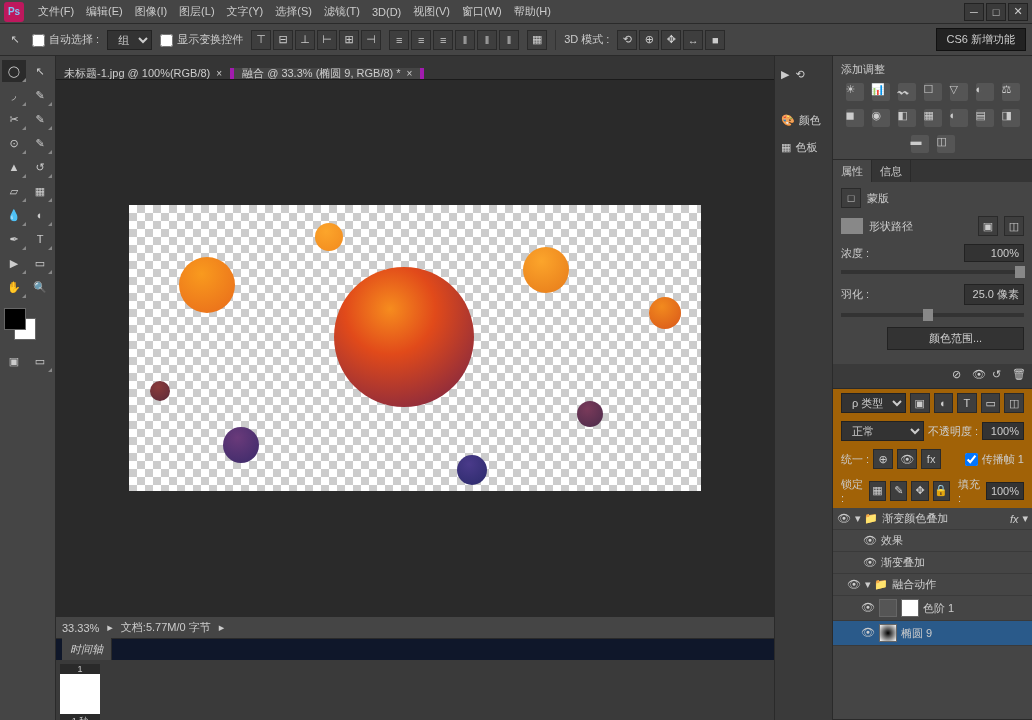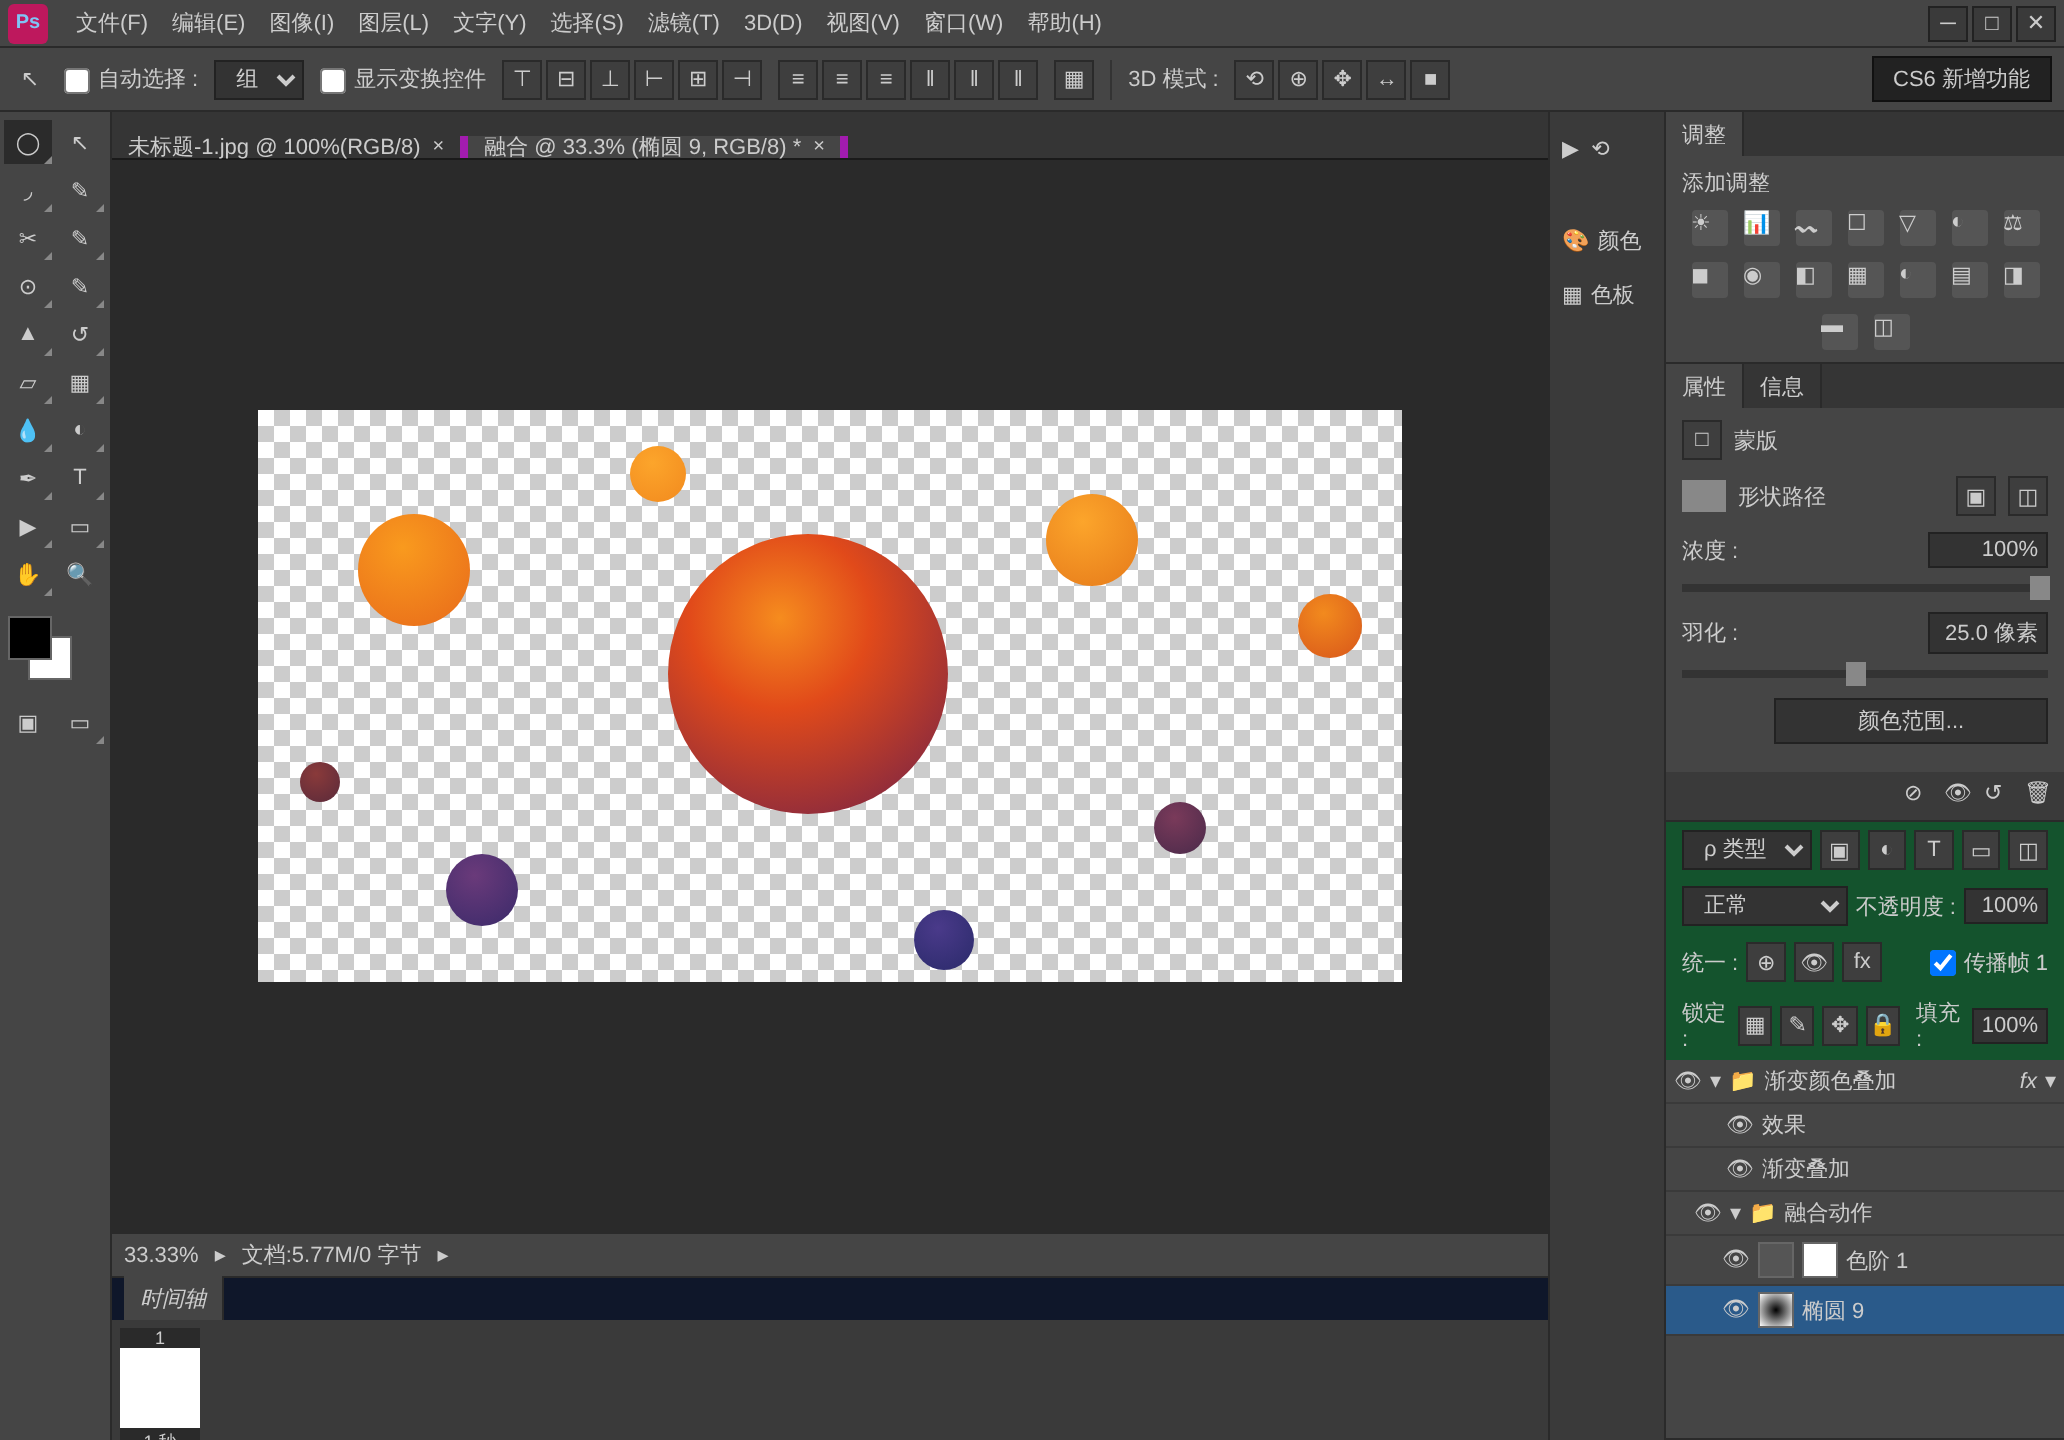--- a/index.html
+++ b/index.html
@@ -87,21 +87,21 @@
 .slider { flex: 1; height: 4px; background: #333; position: relative; }
 .slider-thumb { width: 10px; height: 12px; background: #888; position: absolute; top: -4px; }
 .prop-btn { background: #333; border: 1px solid #222; padding: 3px 10px; flex: 1; text-align: center; }
 .layer-row { display: flex; align-items: center; gap: 4px; padding: 3px 4px; border-bottom: 1px solid #3a3a3a; }
 .layer-row.active { background: #2a5a8a; }
 .layer-eye { width: 14px; height: 14px; }
 .layer-thumb { width: 18px; height: 18px; background: #222; border: 1px solid #666; }
 .layer-name { flex: 1; }
 .panel-footer { display: flex; justify-content: flex-end; gap: 4px; padding: 4px; background: #3a3a3a; }
 .footer-icon { width: 16px; height: 16px; }
-.lock-row { display: flex; align-items: center; gap: 4px; padding: 4px 8px; background: #14532d; justify-content: center; }
+.lock-row { display: flex; align-items: center; gap: 4px; padding: 4px 8px; background: #a16207; justify-content: center; }
 </style>
 </head>
 <body>
 
 <div class="menubar">
   <div class="ps-logo">Ps</div>
   <div class="menu-item">文件(F)</div>
   <div class="menu-item">编辑(E)</div>
   <div class="menu-item">图像(I)</div>
   <div class="menu-item">图层(L)</div>
@@ -258,23 +258,20 @@
   <div class="right-strip">
     <div class="strip-item">▶ &nbsp;⟲</div>
     <div style="height:20px"></div>
     <div class="strip-item">🎨<span>颜色</span></div>
     <div class="strip-item">▦<span>色板</span></div>
   </div>
 
   <div class="right-panels">
 
     <div class="panel">
-      <div class="panel-tabs">
-          <div class="panel-tab active">调整</div>
-        </div>
       <div class="panel-body">
         <div style="margin-bottom:6px;">添加调整</div>
         <div class="adjust-icons">
           <div class="adj-icon">☀</div>
           <div class="adj-icon">📊</div>
           <div class="adj-icon">〰</div>
           <div class="adj-icon">☐</div>
           <div class="adj-icon">▽</div>
           <div class="adj-icon">◐</div>
           <div class="adj-icon">⚖</div>

